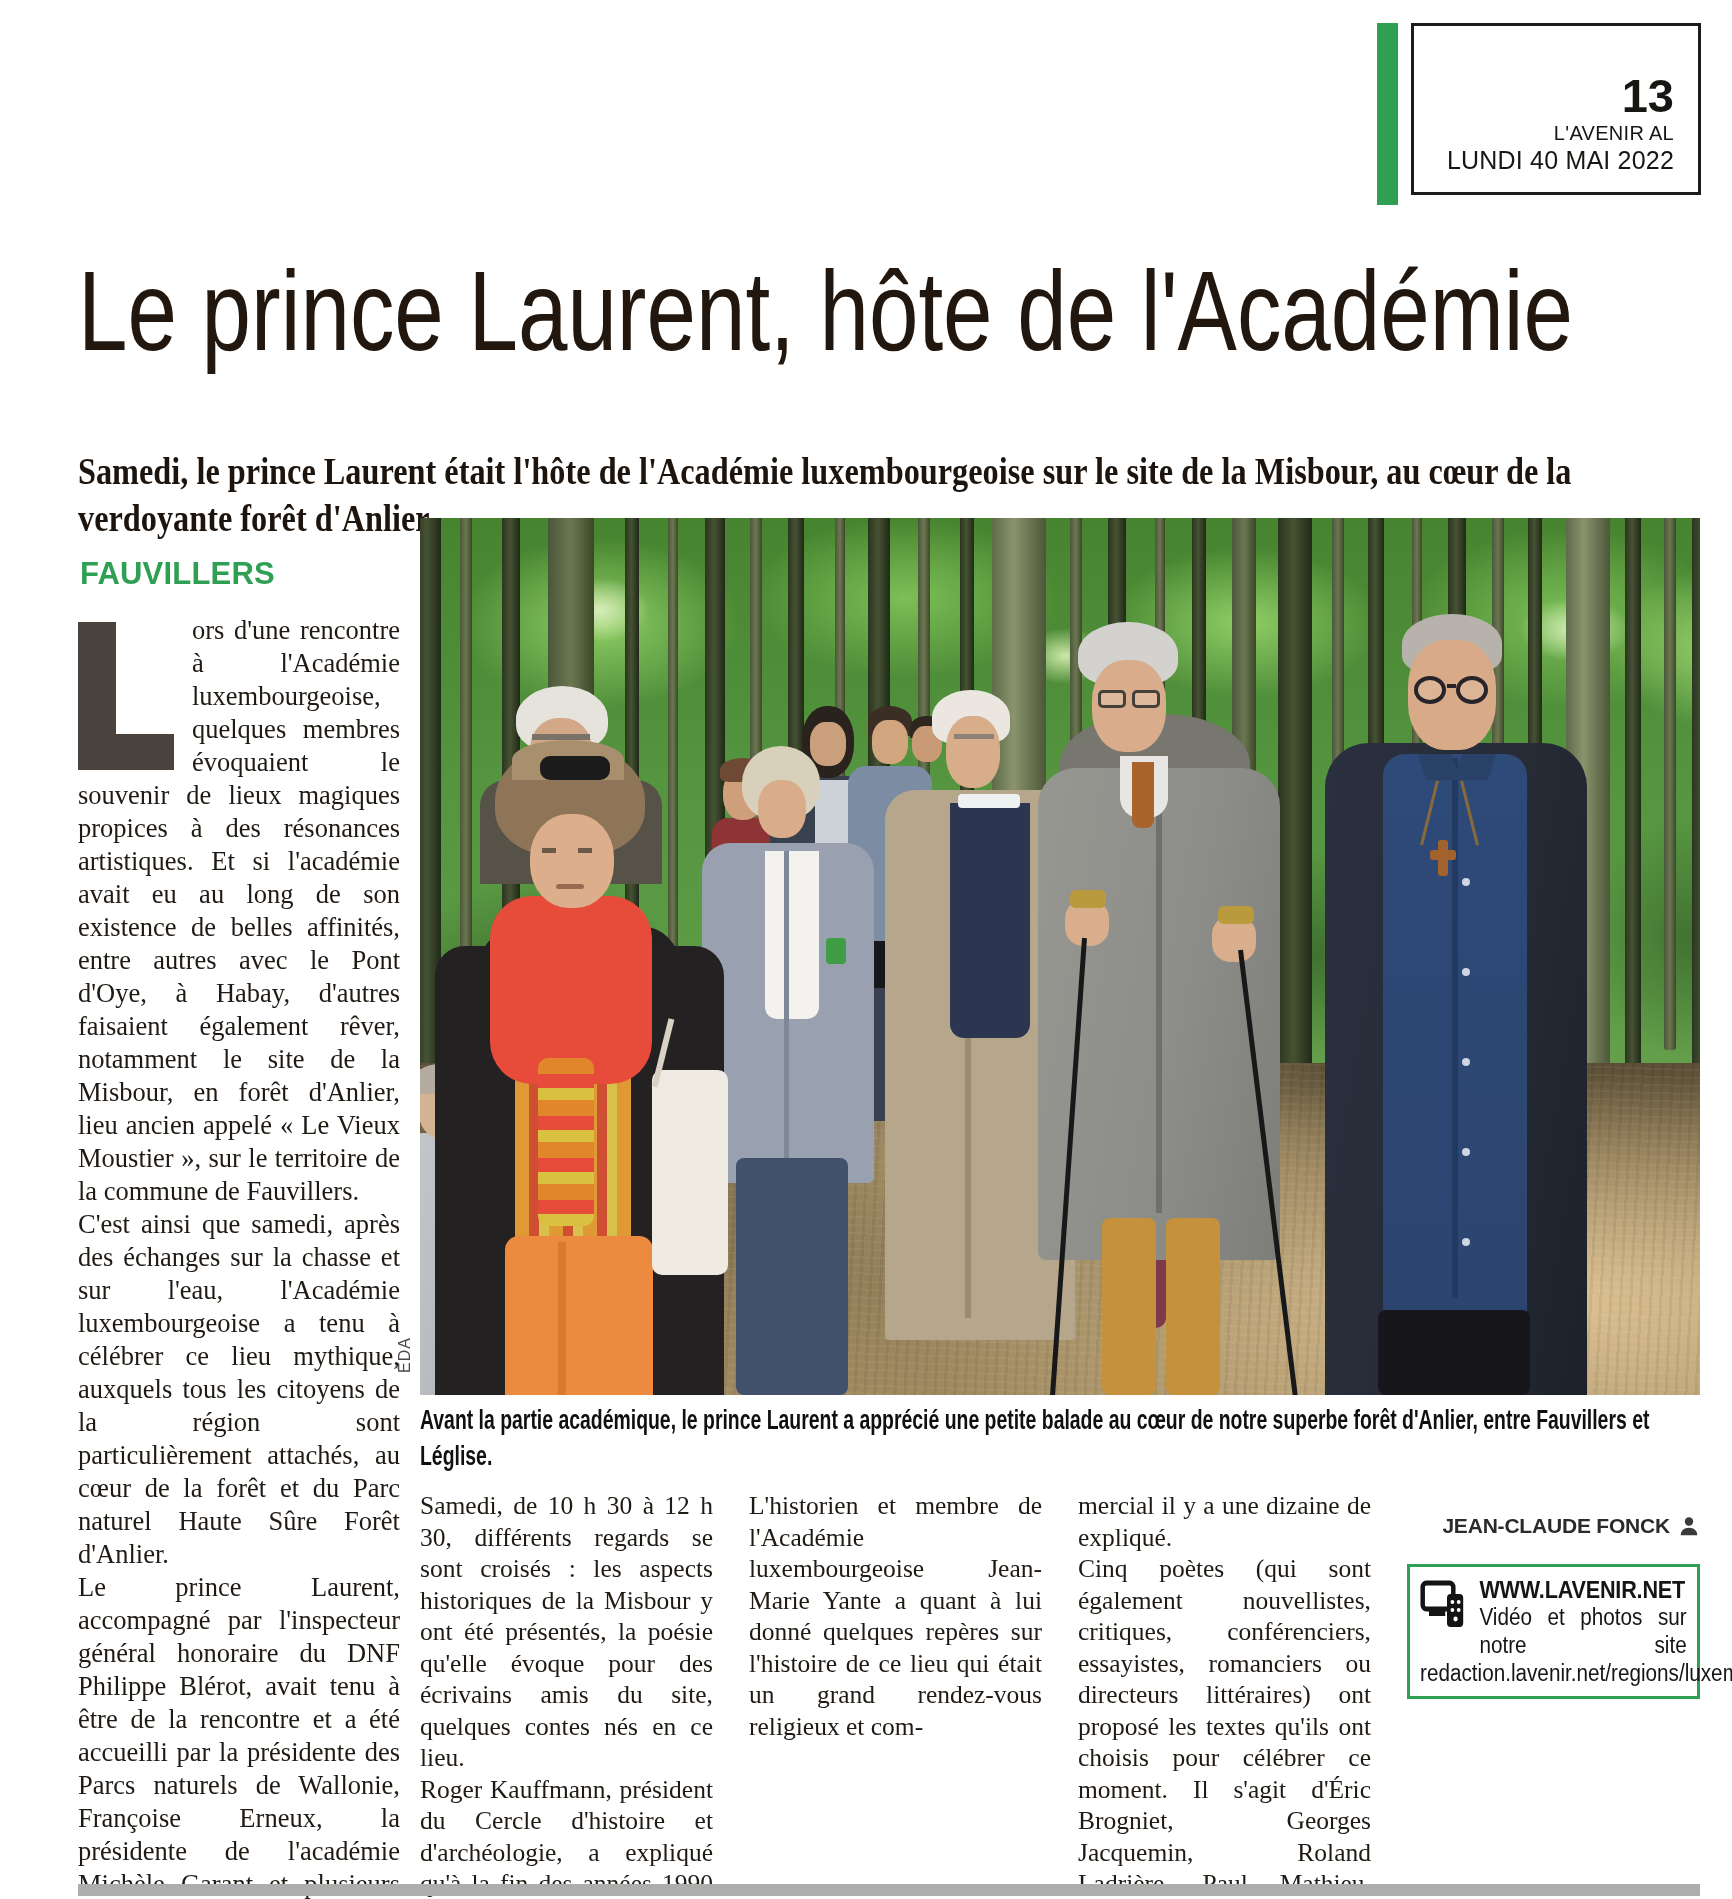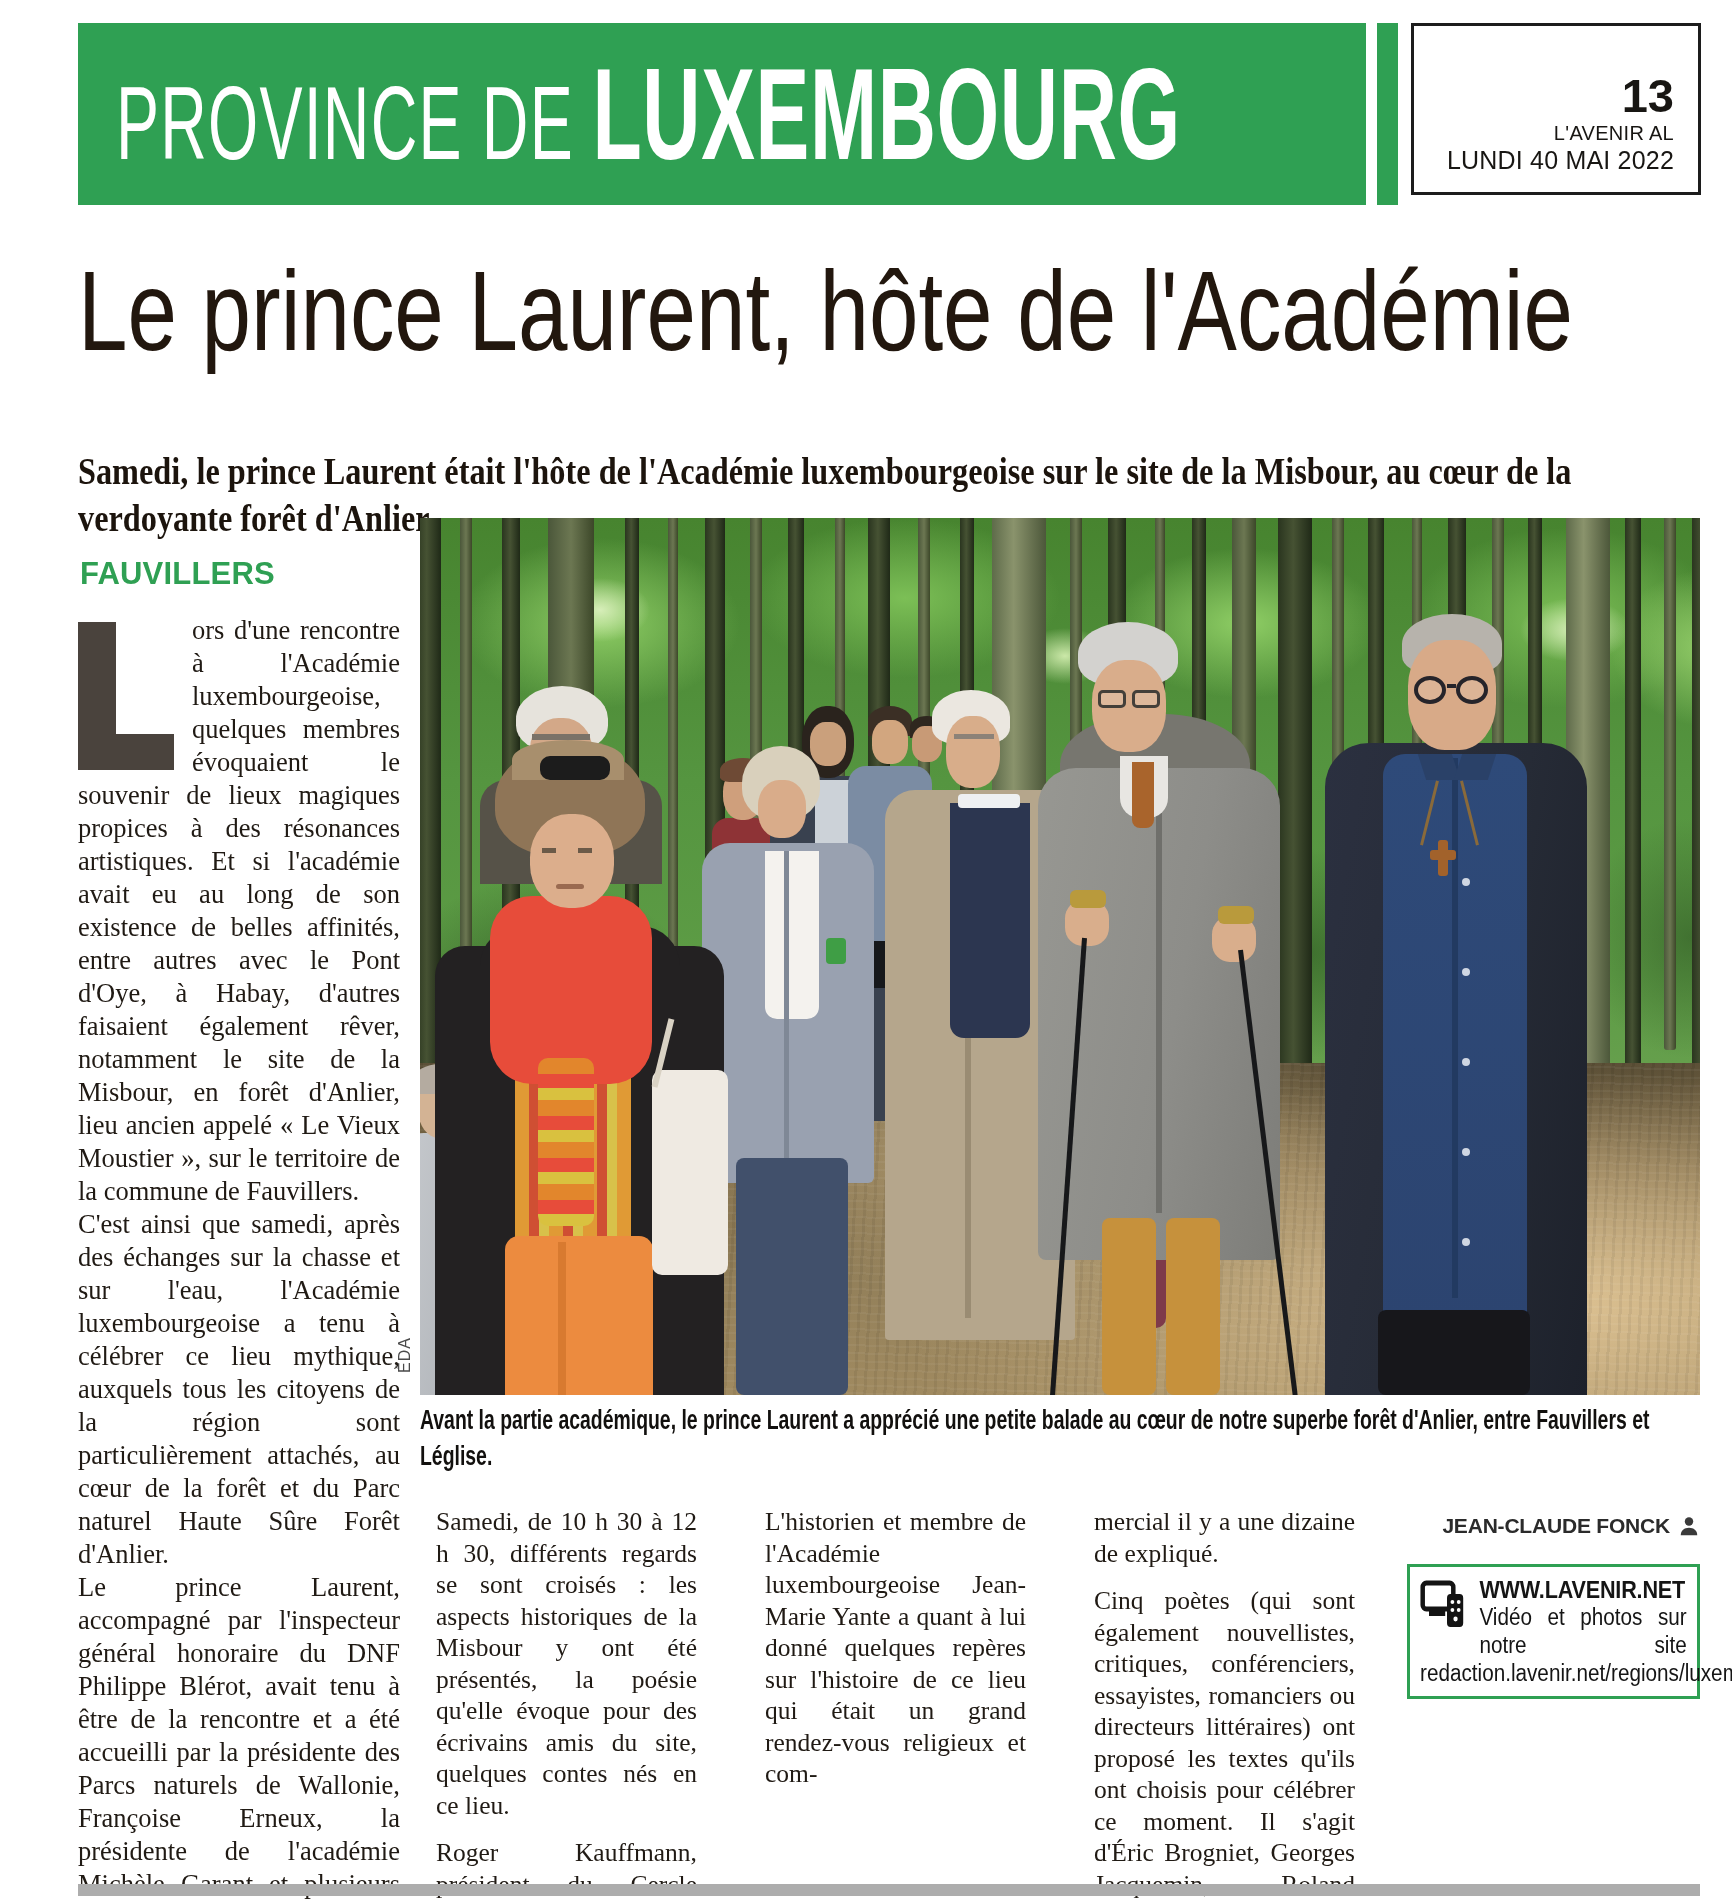--- a/index.html
+++ b/index.html
@@ -67,43 +67,37 @@
        repeating-linear-gradient(2deg, rgba(255,255,255,.06) 0 2px, transparent 2px 8px);}
   .photo-credit{left:396px;top:1318px;width:22px;height:74px;writing-mode:vertical-rl;
       transform:rotate(180deg);font-family:"Liberation Sans", sans-serif;font-size:16px;
       color:#4a4a4a;letter-spacing:1px;text-align:center;}
   .caption{left:420px;top:1402px;width:1780px;transform:scaleX(0.719);transform-origin:left top;
       font-family:"Liberation Sans", sans-serif;font-weight:700;font-size:27px;line-height:36px;
       color:#12100e;}
 
   
   .bcol{top:1490px;width:293px;font-size:25.5px;line-height:31.5px;text-align:justify;color:#201a14;}
-  .bcol p{margin:16px;}
+  .bcol p{margin:0;}
   .byline{margin-top:20px;display:flex;justify-content:flex-end;align-items:center;gap:8px;
       font-family:"Liberation Sans", sans-serif;font-weight:700;font-size:21px;letter-spacing:-0.2px;
       color:#2b2b2b;text-align:right;}
   .webbox{margin-top:22px;border:3px solid var(--accent-green);background:#fff;padding:9px 10px;width:293px;}
   .webbox-scale{transform:scaleX(0.9);transform-origin:left top;width:111%;
       font-family:"Liberation Sans", sans-serif;color:#151515;}
   .webbox-icon{float:left;width:58px;height:50px;margin:4px 8px 2px 0;}
   .webbox-title{font-size:24px;font-weight:700;letter-spacing:-0.2px;line-height:1.15;}
   .webbox-body{font-size:23px;line-height:28px;font-weight:400;}
   .bottom-bar{left:78px;top:1884px;width:1622px;height:12px;background:var(--divider-gray);}
 </style>
 </head>
 <body>
 
 <div class="page">
 
-  <div class="s banner">
-    <div class="banner-inner">
-      <span class="banner-kicker">PROVINCE DE</span>
-      <span class="banner-title">LUXEMBOURG</span>
-    </div>
-  </div>
   <div class="s banner-strip"></div>
 
   <div class="s pagebox">
     <div class="pagebox-number">13</div>
     <div class="pagebox-edition">L'AVENIR AL</div>
     <div class="pagebox-date">LUNDI 40 MAI 2022</div>
   </div>
 
   <h1 class="s headline">Le prince Laurent, hôte de l'Académie</h1>
   <div class="s standfirst">Samedi, le prince Laurent était l'hôte de l'Académie luxembourgeoise sur le site de la Misbour, au cœur de la verdoyante forêt d'Anlier.</div>

